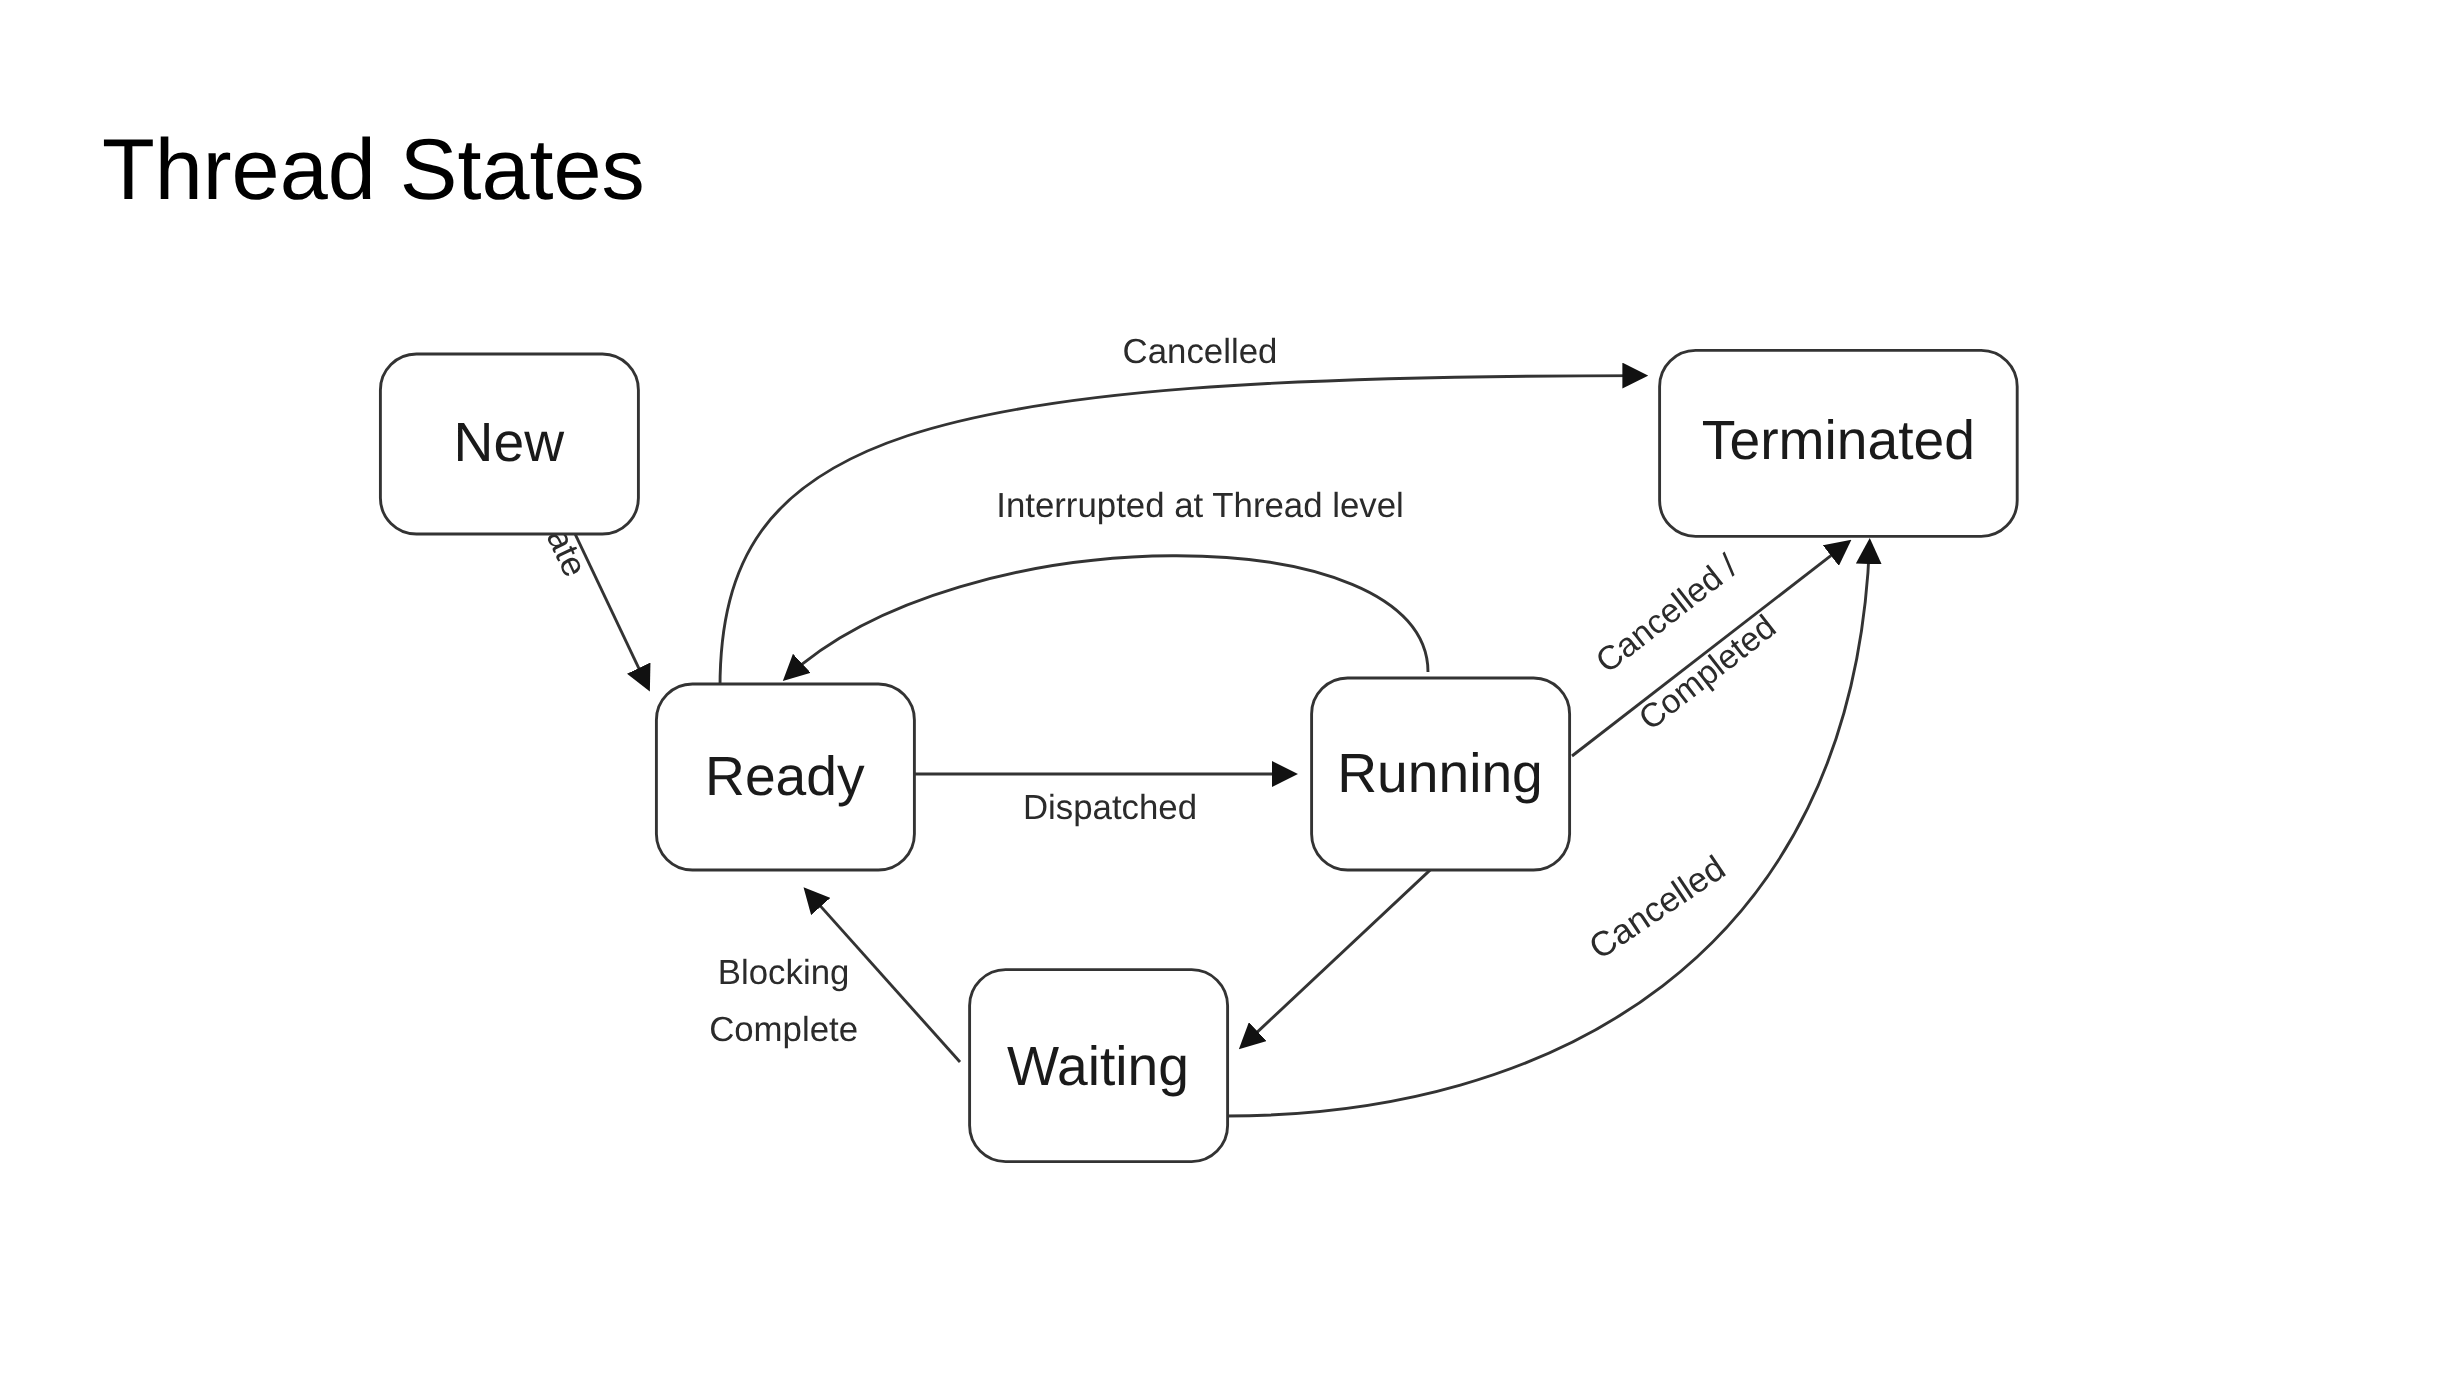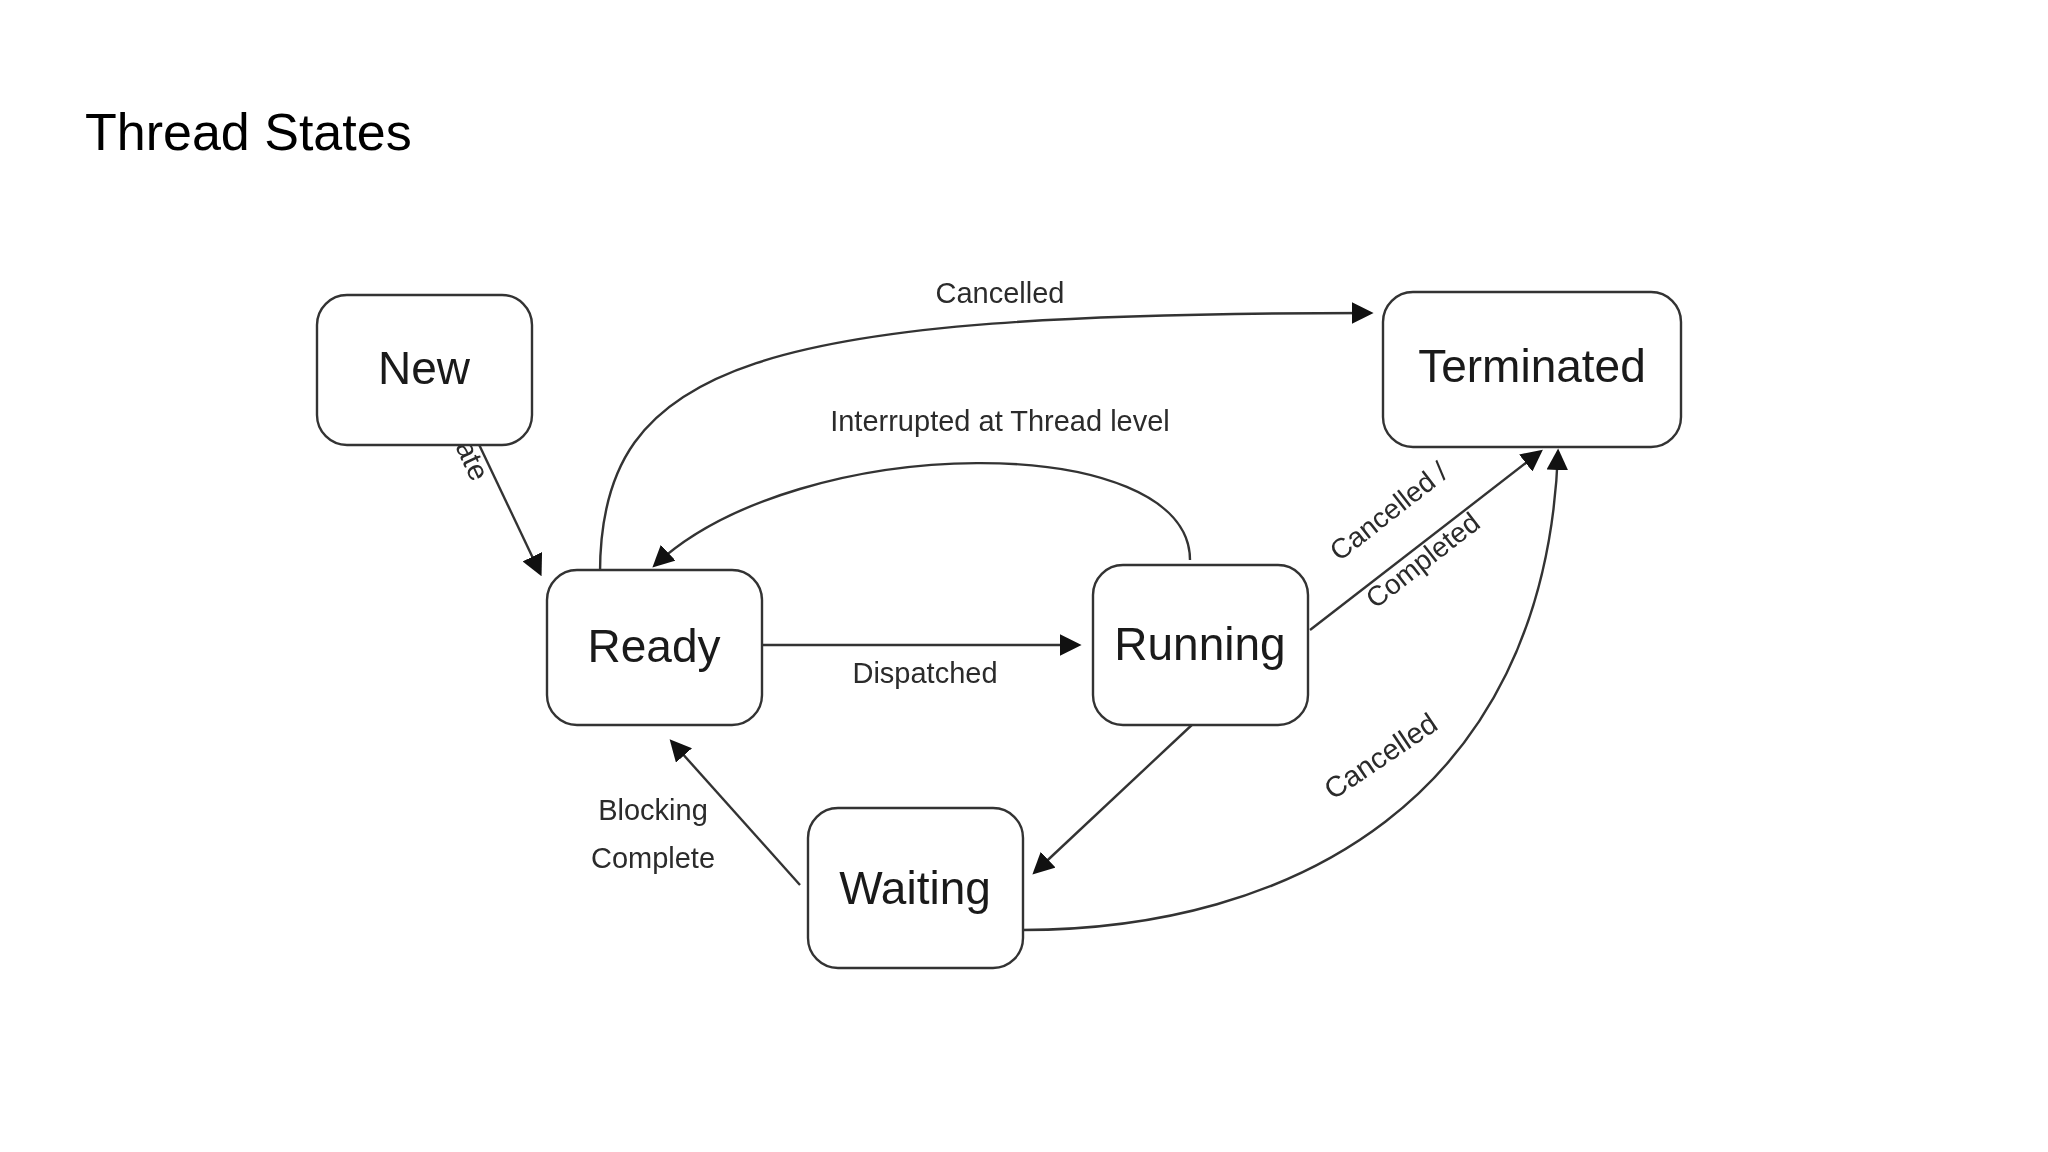--- a/index.html
+++ b/index.html
@@ -20,21 +20,21 @@
     position: absolute;
     left: 0; top: 0;
     width: 2048px;
     height: 1152px;
     background: #ffffff;
   }
   #page-title {
     position: absolute;
     left: 85px;
     top: 105px;
-    font-size: 52px;
+    font-size: 72px;
     font-weight: 400;
     line-height: 1.05;
     letter-spacing: 0px;
     color: #000000;
     white-space: nowrap;
   }
   #diagram {
     position: absolute;
     left: 0;
     top: 0;

